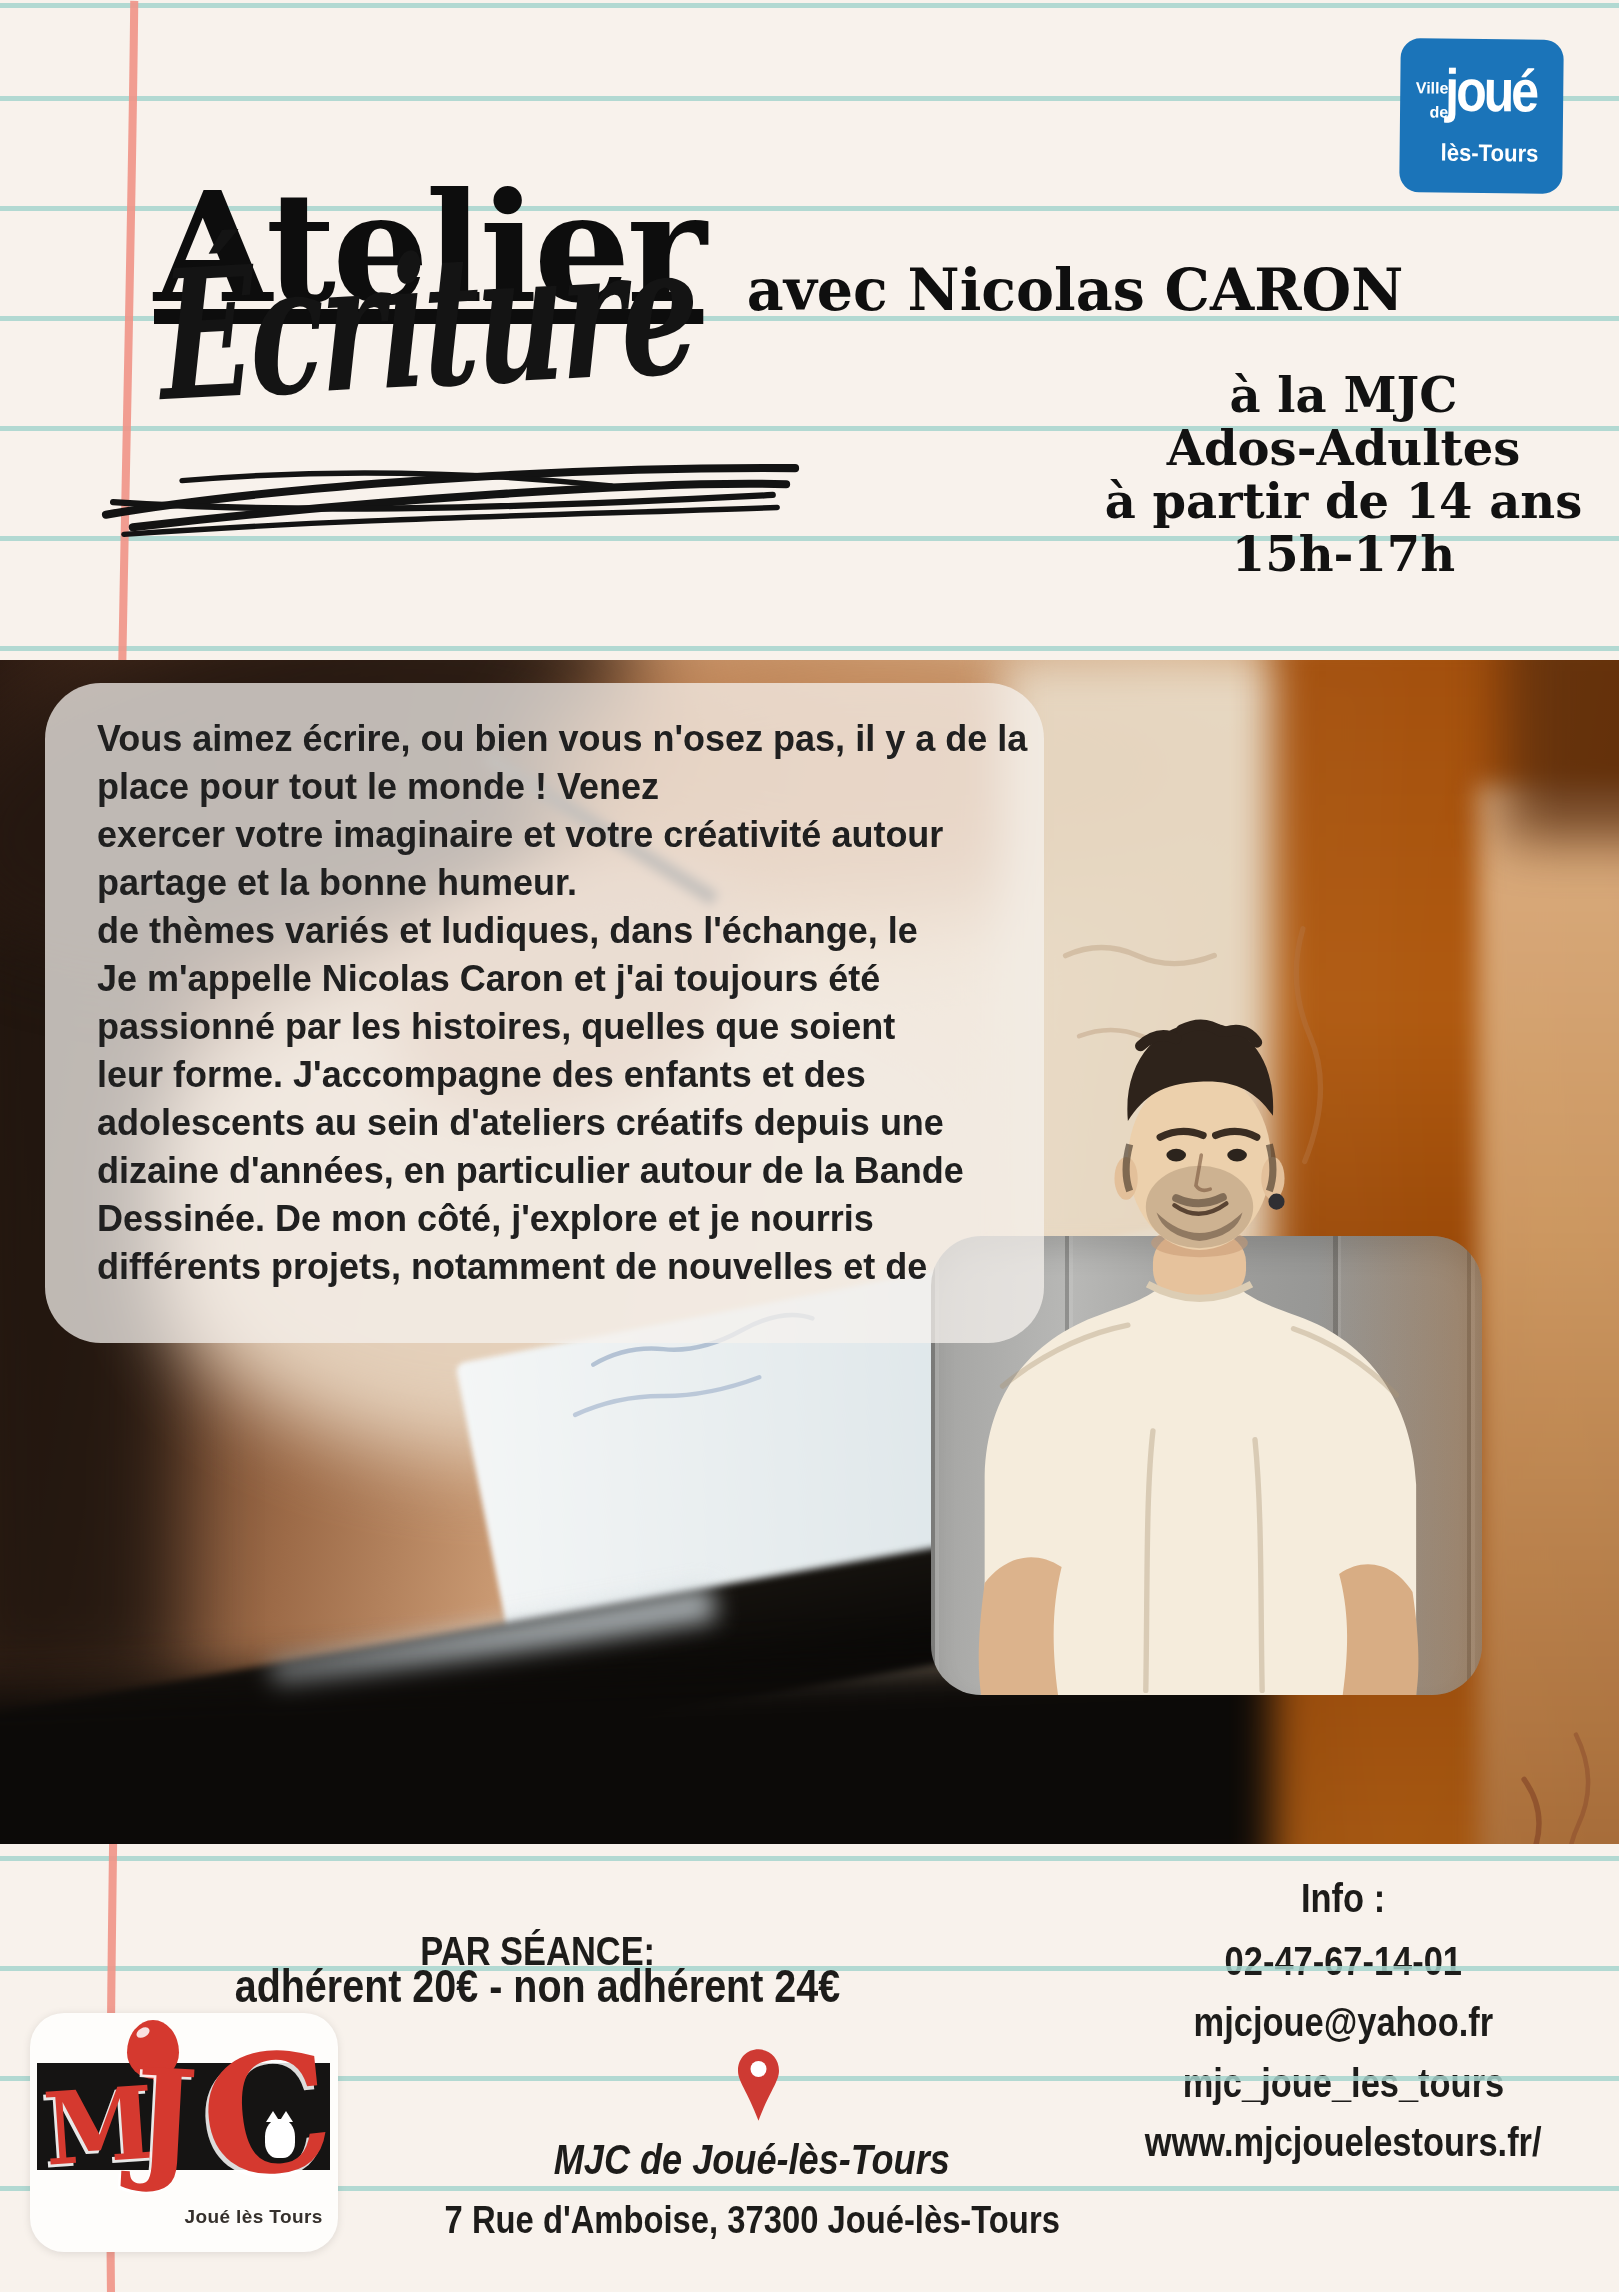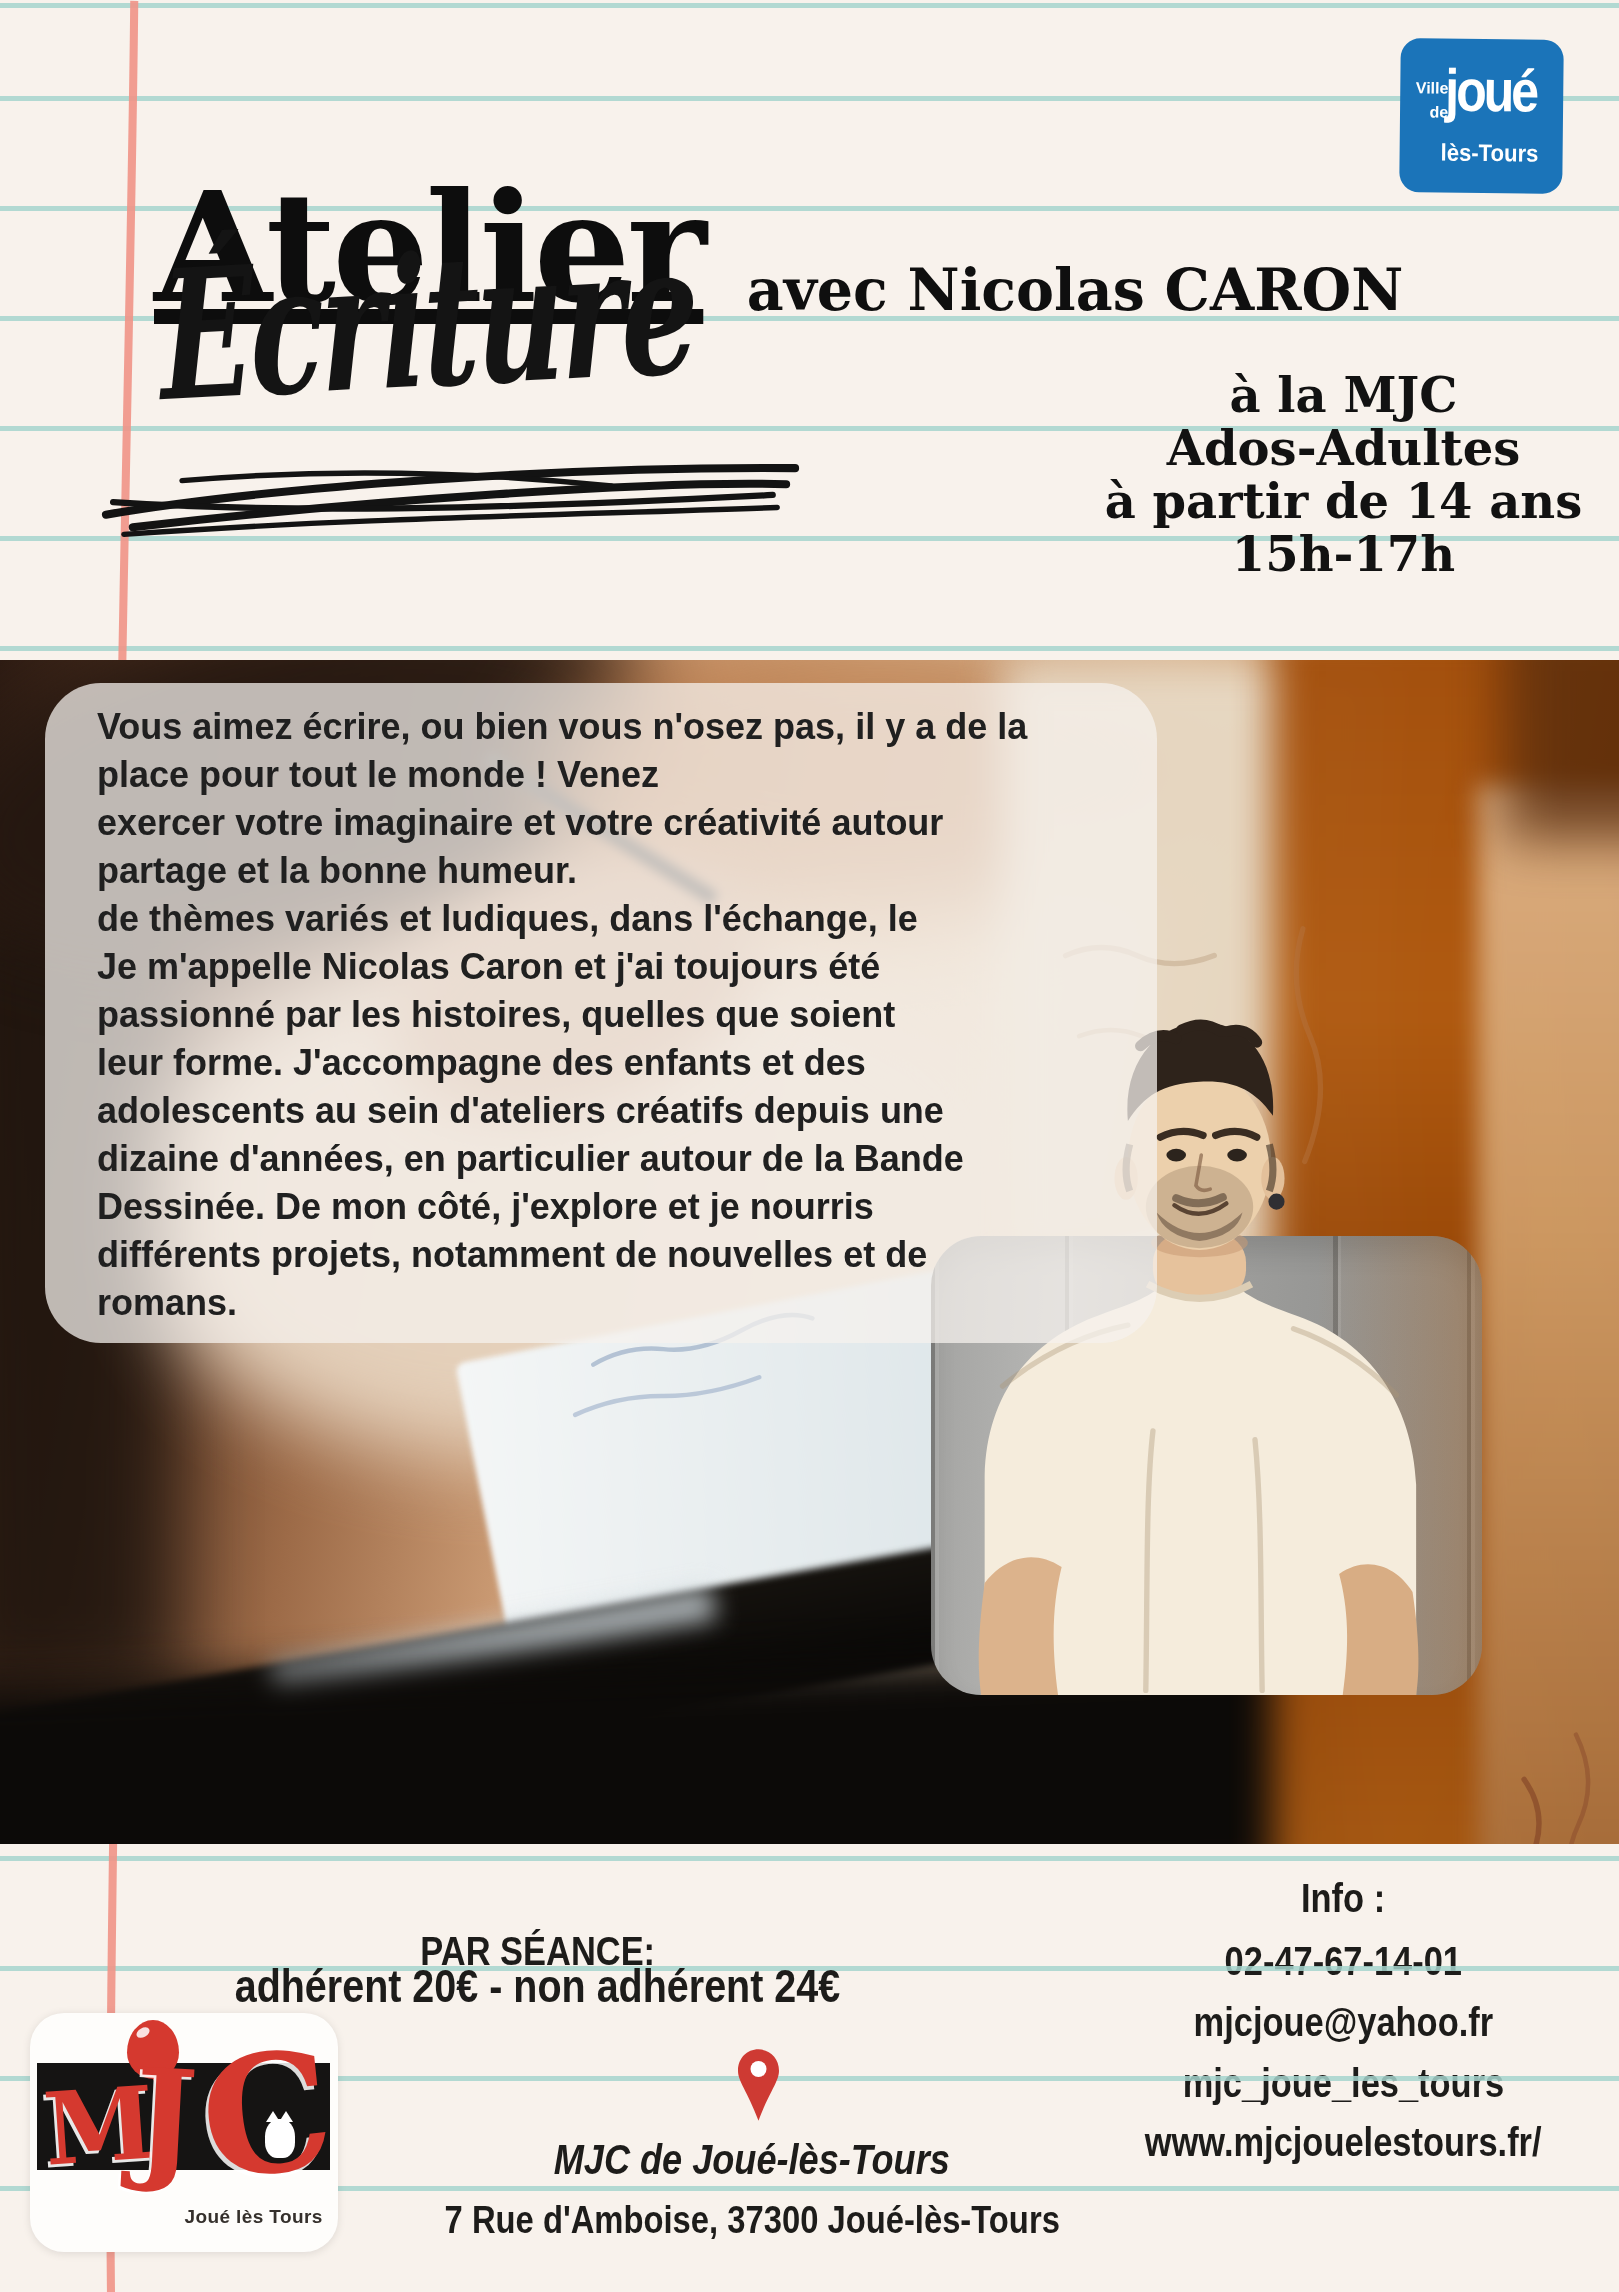--- a/index.html
+++ b/index.html
@@ -83,23 +83,23 @@
     position:absolute; left:931px; top:576px; width:551px; height:459px; border-radius:50px;
     background:
       repeating-linear-gradient(90deg, rgba(40,40,38,.28) 0 4.5px, rgba(255,255,255,.10) 4.5px 8px, transparent 8px 134px),
       linear-gradient(93deg,#a3a3a1 0%,#b8b8b6 25%,#9c9c9a 55%,#8b8b89 100%);
     box-shadow:inset 0 16px 27px rgba(0,0,0,.12);
   }
   .portrait-box::after{content:""; position:absolute; inset:0; border-radius:50px;
     background:linear-gradient(90deg, transparent 70%, rgba(196,110,30,.30));}
   .man{position:absolute; left:922px; top:350px;}
   .desc-box{
-    position:absolute; z-index:6; left:45px; top:23px; width:1112px; height:660px;
+    position:absolute; z-index:6; left:45px; top:23px; width:999px; height:660px;
     border-radius:56px; background:rgba(246,242,238,.74);
-    padding:20px 0 0 52px; box-sizing:border-box;
+    padding:32px 0 0 52px; box-sizing:border-box;
   }
   .desc-box p{margin:0; font-size:36px; line-height:48px; font-weight:bold; color:#202020; white-space:nowrap;}
   
   .cond{display:inline-block; font-weight:bold; transform:scaleX(.84); transform-origin:center; white-space:nowrap;}
   .pricing-label{position:absolute; z-index:4; left:242px; top:1928px; width:591px; text-align:center; font-size:41px;}
   .pricing-detail{position:absolute; z-index:4; left:161px; top:1958px; width:752px; text-align:center; font-size:47px;}
   .venue-pin{position:absolute; z-index:4; left:738px; top:2049px;}
   .venue-name{position:absolute; z-index:4; left:394px; top:2135px; width:716px; text-align:center; font-size:43px;font-style:italic;}
   .venue-address{position:absolute; z-index:4; left:304px; top:2198px; width:896px; text-align:center; font-size:39px;}
   .ct{position:absolute; width:609px; text-align:center; font-size:41px;}
@@ -231,21 +231,20 @@
       <p>exercer votre imaginaire et votre créativité autour</p>
       <p>partage et la bonne humeur.</p>
       <p>de thèmes variés et ludiques, dans l'échange, le</p>
       <p>Je m'appelle Nicolas Caron et j'ai toujours été</p>
       <p>passionné par les histoires, quelles que soient</p>
       <p>leur forme. J'accompagne des enfants et des</p>
       <p>adolescents au sein d'ateliers créatifs depuis une</p>
       <p>dizaine d'années, en particulier autour de la Bande</p>
       <p>Dessinée. De mon côté, j'explore et je nourris</p>
       <p>différents projets, notamment de nouvelles et de</p>
-      <p>romans.</p>
     </div>
   </div>
 
   <div class="pricing-label">
     <span class="cond">PAR SÉANCE:</span>
   </div>
   <div class="pricing-detail">
     <span class="cond">adhérent 20€ - non adhérent 24€</span>
   </div>
 

